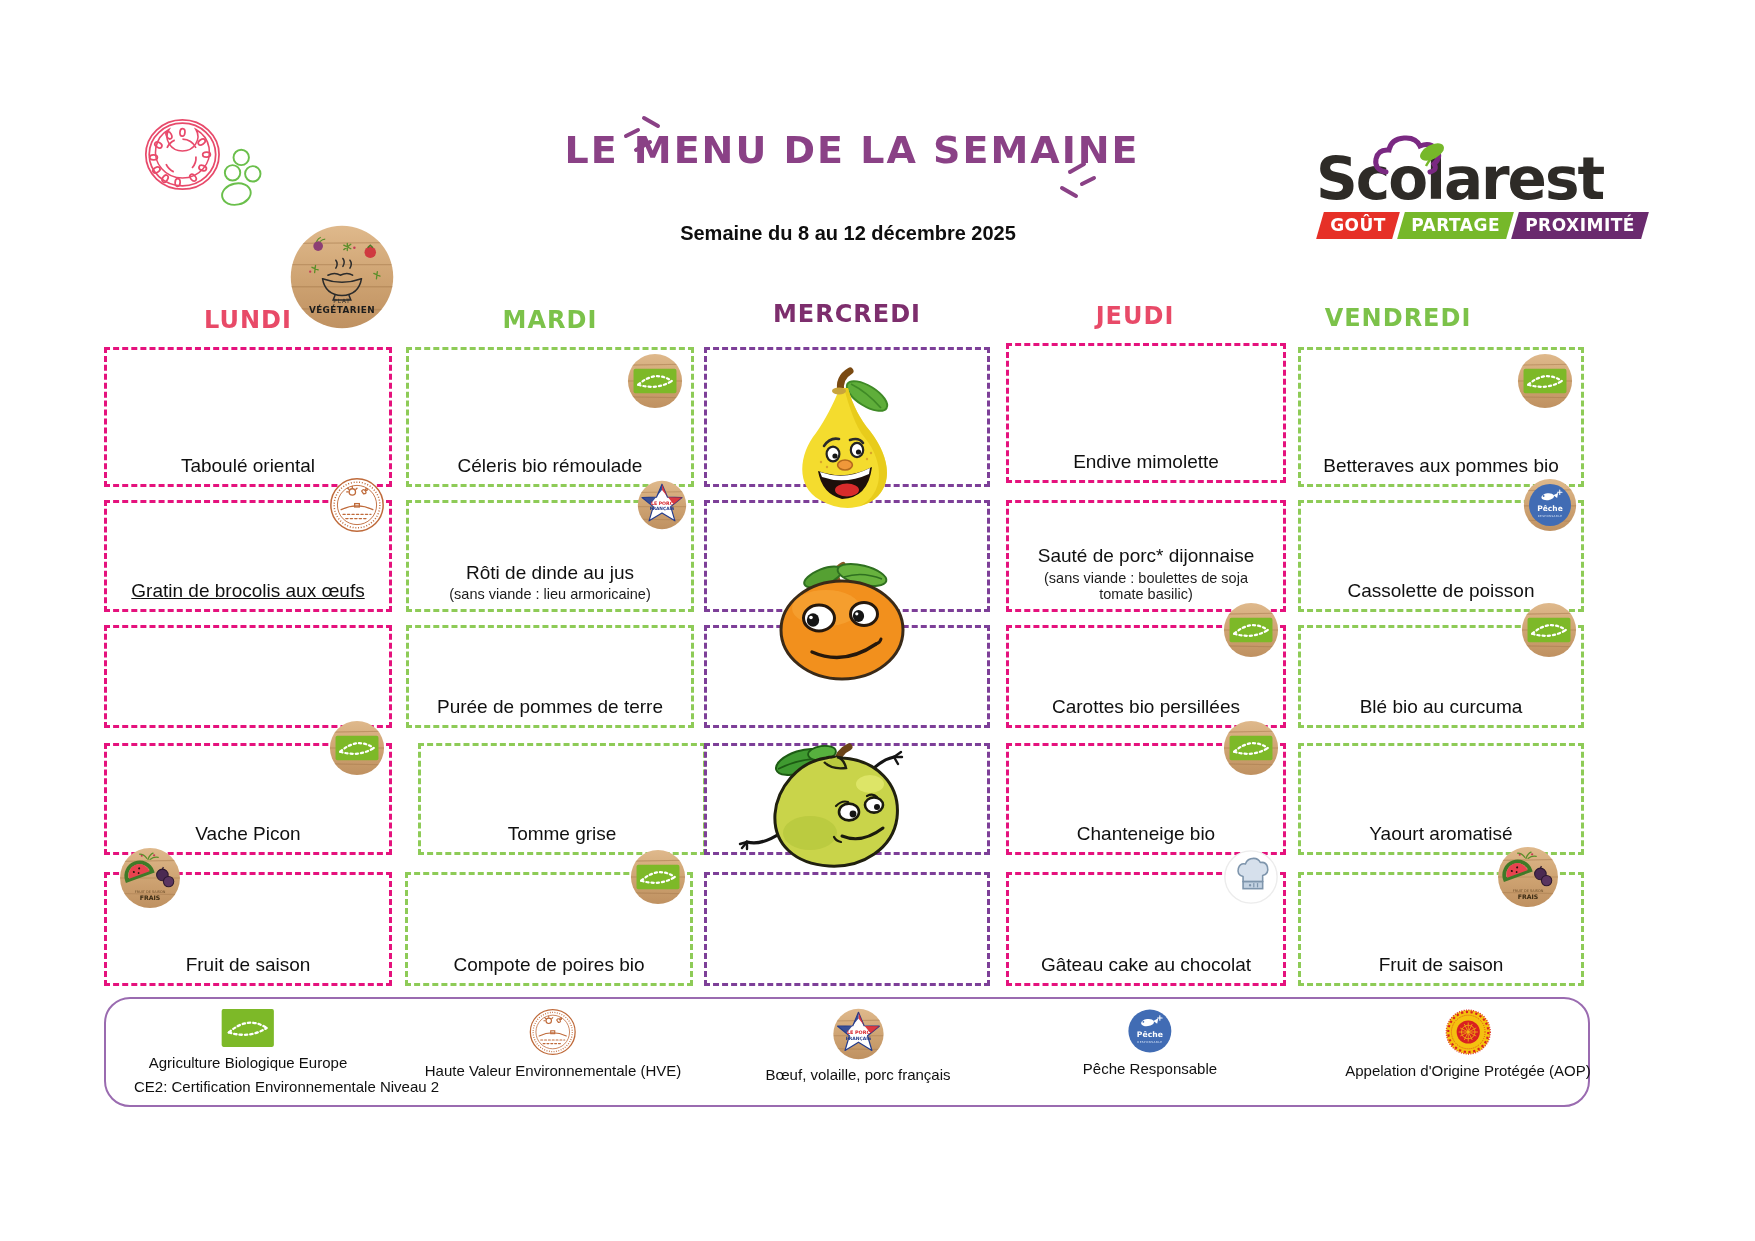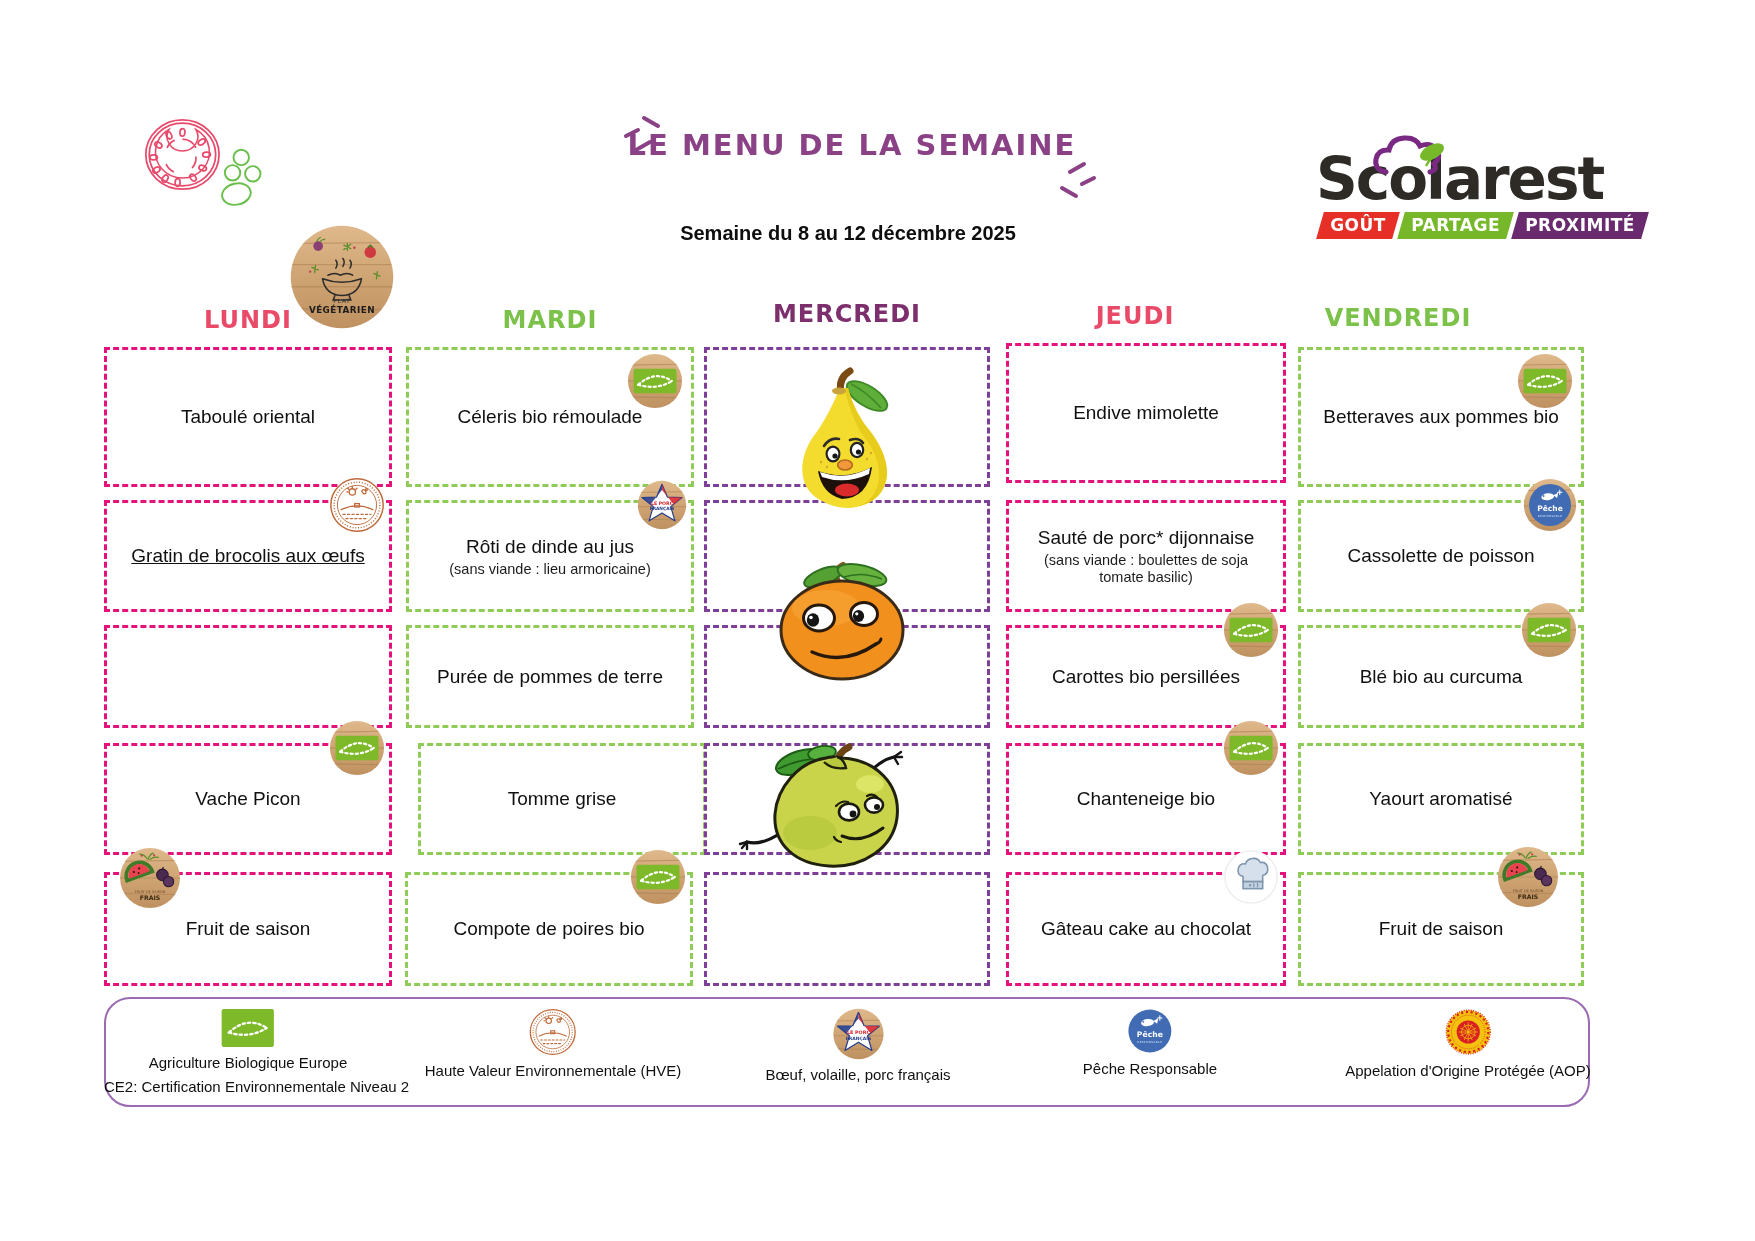--- a/index.html
+++ b/index.html
@@ -1,53 +1,53 @@
 <!DOCTYPE html>
 <html><head>
 <meta charset="utf-8">
 <style>
   html,body{margin:0;padding:0;background:#ffffff;}
   .canvas{position:relative;width:1755px;height:1241px;background:#fff;overflow:hidden;
           font-family:"Liberation Sans","DejaVu Sans",sans-serif;}
   .abs{position:absolute;}
   
   .page-title{position:absolute;top:128px;left:852px;transform:translateX(-50%);
-    font-family:"DejaVu Sans",sans-serif;font-weight:bold;font-size:29px;letter-spacing:2px;
+    font-family:"DejaVu Sans",sans-serif;font-weight:bold;font-size:38px;letter-spacing:2px;
     color:#8a4186;white-space:nowrap;}
   .page-subtitle{position:absolute;top:222px;left:848px;transform:translateX(-50%);
     font-weight:bold;font-size:20px;color:#0e0e0e;white-space:nowrap;}
   
   .brand{position:absolute;left:1316px;top:150px;width:290px;}
   .brand-name{font-family:"DejaVu Sans",sans-serif;font-weight:bold;font-size:58px;
     letter-spacing:-2px;color:#2e2b27;line-height:1;}
   .brand-cloud{position:absolute;left:52px;top:-22px;}
   .ribbons{display:flex;gap:5px;margin-top:4px;margin-left:4px;}
   .ribbon{transform:skewX(-16deg);color:#fff;font-family:"DejaVu Sans",sans-serif;
     font-weight:bold;font-size:17px;letter-spacing:.5px;padding:3px 10px 4px;white-space:nowrap;}
   .ribbon > span{display:inline-block;transform:skewX(16deg);}
   
   .day-header{position:absolute;transform:translateX(-50%);font-family:"DejaVu Sans",sans-serif;
     font-weight:bold;font-size:24px;letter-spacing:1px;white-space:nowrap;}
   
   .cell{position:absolute;box-sizing:border-box;border-width:3px;border-style:dashed;
-    display:flex;flex-direction:column;align-items:center;justify-content:center;
+    display:flex;flex-direction:column;align-items:center;justify-content:flex-end;
     text-align:center;padding:6px 16px;background:transparent;}
   .cell-text{font-size:19px;color:#101010;line-height:1.25;}
   .cell-text.underline{text-decoration:underline;}
   .cell-note{font-size:14.5px;color:#1c1c1c;line-height:1.15;margin-top:2px;}
   .badge{position:absolute;z-index:6;}
   .fruit-img{position:absolute;z-index:5;}
   .veg-badge{position:absolute;z-index:4;}
   
   .legend-box{position:absolute;left:104px;top:997px;width:1486px;height:110px;
     border:2px solid #9a6bb0;border-radius:26px;box-sizing:border-box;}
   .legend-item{position:absolute;transform:translateX(-50%);display:flex;flex-direction:column;
     align-items:center;}
   .legend-label{font-size:15px;color:#101010;margin-top:6px;white-space:nowrap;}
-  .legend-note{position:absolute;left:104px;top:1078px;font-size:15px;color:#101010;}
+  .legend-note{position:absolute;left:134px;top:1078px;font-size:15px;color:#101010;}
   .hidden-defs{position:absolute;width:0;height:0;overflow:hidden;}
 </style>
 </head>
 <body>
 
 <div class="canvas">
 
   <svg class="hidden-defs" aria-hidden="true">
     <defs>
       <linearGradient id="woodG" x1="0" y1="0" x2="0" y2="1">

